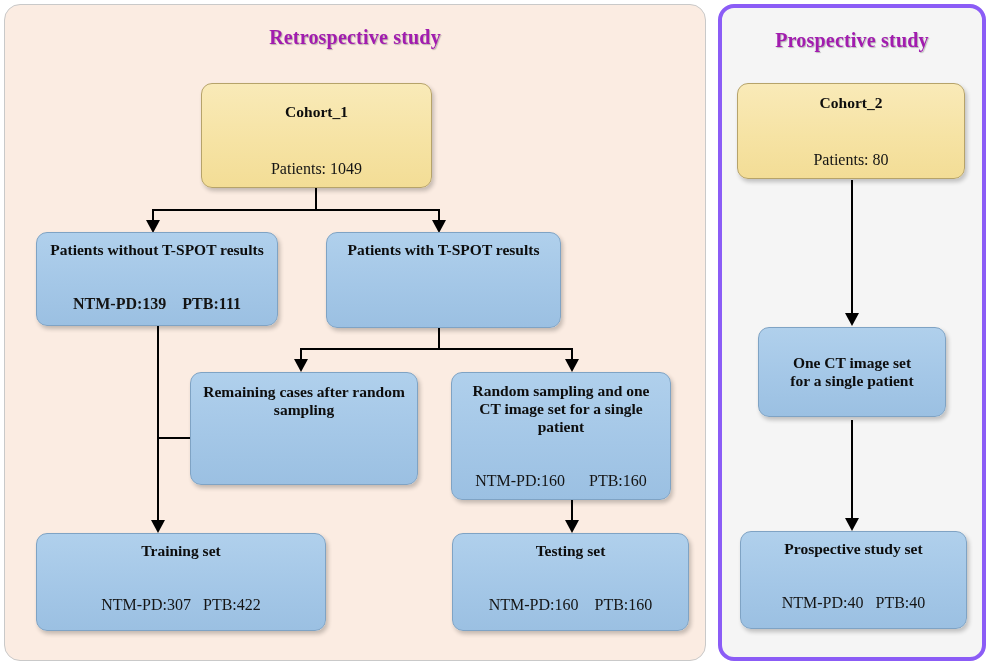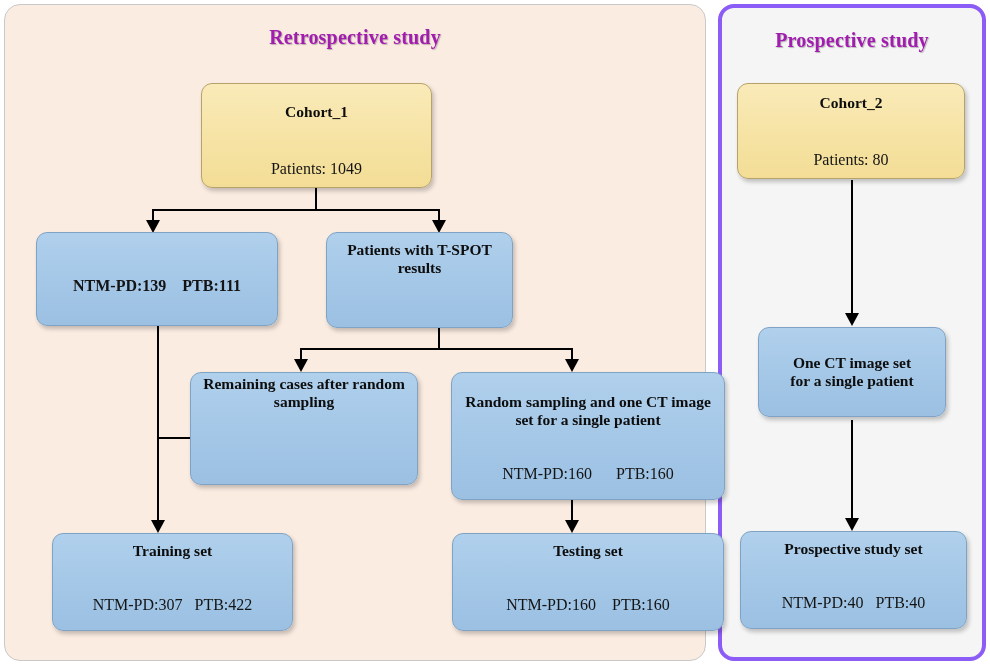--- a/index.html
+++ b/index.html
@@ -149,49 +149,50 @@
 
   <div class="node yellow" id="node-cohort1" style="left:201px; top:83px; width:231px; height:105px; padding:19px 8px 8px;">
     <div class="node-title">Cohort_1</div>
     <div class="node-stats" style="margin-top:3px;">
       <span class="row">Patients: 1049</span>
       
     </div>
   </div>
 
   <div class="node blue" id="node-without-tspot" style="left:36px; top:232px; width:242px; height:94px; padding:8px 10px 6px; justify-content:space-between;">
+    <div class="node-title">Patients without T-SPOT results</div>
     <div class="node-stats" style="margin-bottom:3px;font-weight:bold;">
       <span class="row">NTM-PD:139    PTB:111</span>
     </div>
   </div>
 
-  <div class="node blue" id="node-with-tspot" style="left:326px; top:232px; width:187px; height:96px; padding:8px 10px 6px; justify-content:space-between;">
+  <div class="node blue" id="node-with-tspot" style="left:326px; top:232px; width:235px; height:96px; padding:8px 10px 6px; justify-content:space-between;">
     <div class="node-title">Patients with T-SPOT results</div>
   </div>
 
-  <div class="node blue" id="node-remaining-cases" style="left:190px; top:372px; width:228px; height:113px; padding:2px 12px 6px; justify-content:space-between;">
+  <div class="node blue" id="node-remaining-cases" style="left:190px; top:372px; width:228px; height:113px; padding:10px 12px 6px; justify-content:space-between;">
     <div class="node-title">Remaining cases after random sampling</div>
   </div>
 
-  <div class="node blue" id="node-random-sampling" style="left:451px; top:372px; width:274px; height:128px; padding:20px 12px 6px; justify-content:space-between;">
+  <div class="node blue" id="node-random-sampling" style="left:451px; top:372px; width:220px; height:128px; padding:9px 12px 6px; justify-content:space-between;">
     <div class="node-title">Random sampling and one CT image set for a single patient</div>
     <div class="node-stats" style="margin-bottom:3px;">
       <span class="row">NTM-PD:160      PTB:160</span>
     </div>
   </div>
 
-  <div class="node blue" id="node-training-set" style="left:52px; top:533px; width:241px; height:98px; padding:8px 8px 8px; justify-content:space-between;">
+  <div class="node blue" id="node-training-set" style="left:36px; top:533px; width:290px; height:98px; padding:8px 8px 8px; justify-content:space-between;">
     <div class="node-title">Training set</div>
     <div class="node-stats" style="margin-bottom:16px;">
       <span class="row">NTM-PD:307   PTB:422</span>
       
     </div>
   </div>
 
-  <div class="node blue" id="node-testing-set" style="left:452px; top:533px; width:272px; height:98px; padding:8px 8px 8px; justify-content:space-between;">
+  <div class="node blue" id="node-testing-set" style="left:452px; top:533px; width:237px; height:98px; padding:8px 8px 8px; justify-content:space-between;">
     <div class="node-title">Testing set</div>
     <div class="node-stats" style="margin-bottom:4px;">
       <span class="row">NTM-PD:160    PTB:160</span>
       
     </div>
   </div>
 
   <div class="node yellow" id="node-cohort2" style="left:737px; top:83px; width:228px; height:96px; padding:10px 8px 8px;">
     <div class="node-title">Cohort_2</div>
     <div class="node-stats" style="margin-top:3px;">

